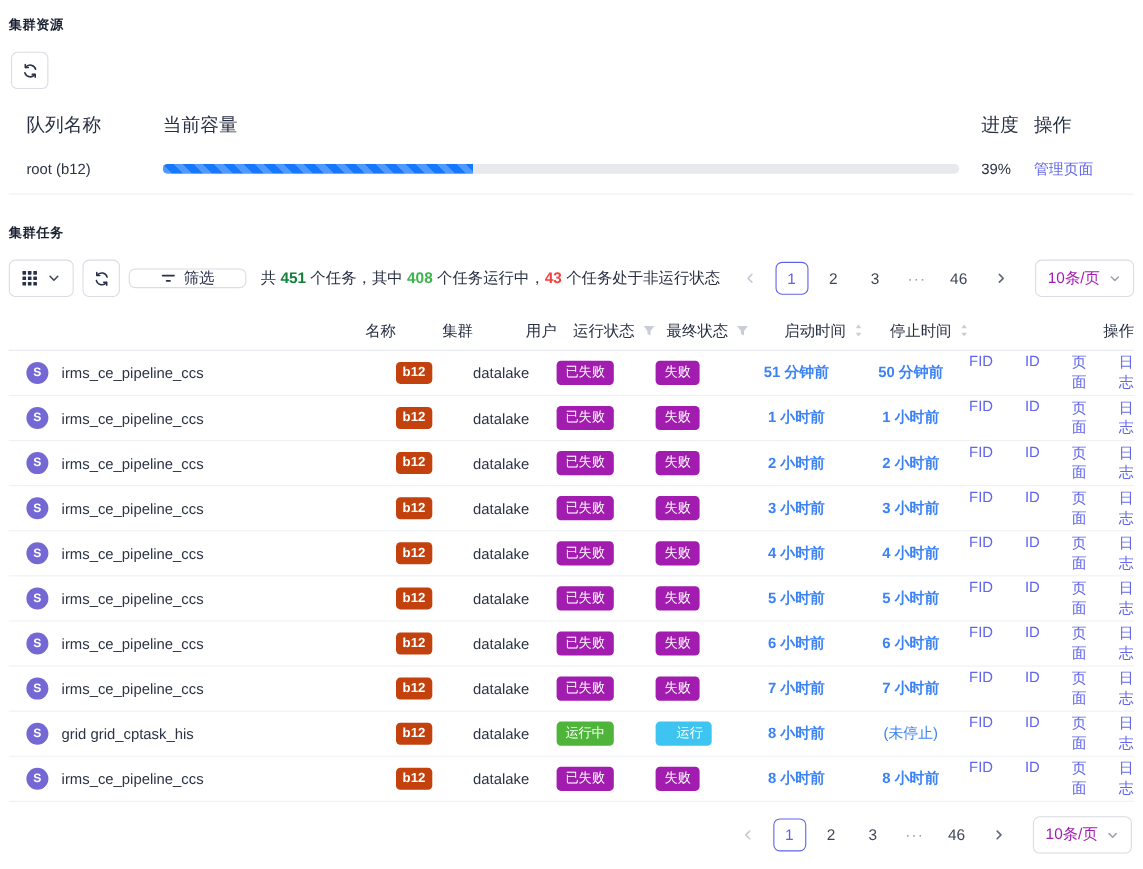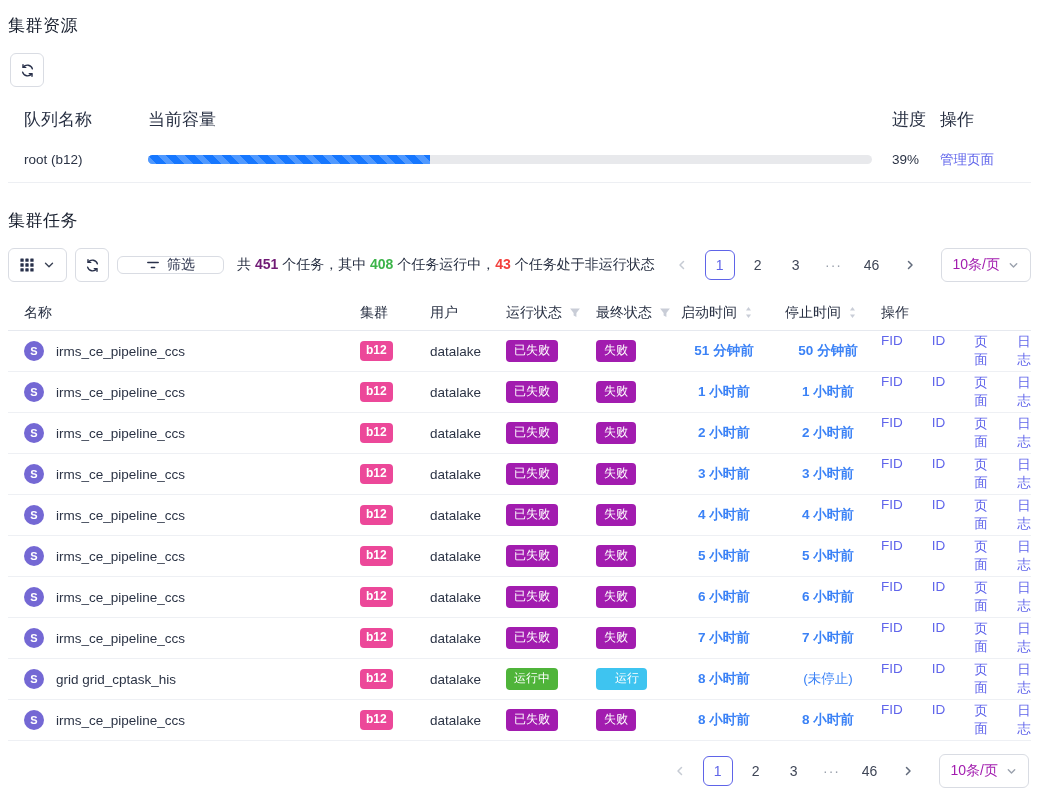--- a/index.html
+++ b/index.html
@@ -1,20 +1,20 @@
 <!DOCTYPE html>
 <html><head>
 <meta charset="utf-8">
 <style>
   * { box-sizing: border-box; margin: 0; padding: 0; }
   html,body { width:1039px; height:790px; background:#fff; overflow:hidden; }
   body { font-family:"Liberation Sans","DejaVu Sans",sans-serif; color:#2b3345; }
   .page { padding:14px 8px 0 8px; }
 
-  h2.sec-title { font-size:17px; font-weight:400; color:#19202f; letter-spacing:.5px; }
+  h2.sec-title { font-size:12px; font-weight:700; color:#19202f; letter-spacing:.5px; }
 
   button { background:#fff; border:1px solid #d9dce3; border-radius:6px; font:inherit; color:#28304a; cursor:pointer; }
   .icon-btn { width:34px; height:34px; display:inline-flex; align-items:center; justify-content:center; }
   .top-refresh { margin:16px 0 0 2px; }
 
   
   .q-table { margin-top:14px; }
   .q-head, .q-row { display:grid; grid-template-columns:124px 744px 48px 1fr; align-items:center; padding-left:16px; }
   .q-head { height:36px; font-size:17px; font-weight:500; color:#272f42; }
   .q-row { height:46px; font-size:13.5px; border-bottom:1px solid #edeff3; }
@@ -24,45 +24,45 @@
   a.link { color:#6065eb; text-decoration:none; cursor:pointer; }
 
   
   .tasks-title { margin-top:26px; }
   .toolbar { margin-top:16px; display:flex; align-items:center; }
   .grid-btn { height:34px; padding:0 11px; display:inline-flex; align-items:center; gap:9px; margin-right:8px; }
   .toolbar .icon-btn { margin-right:8px; }
   .filter-btn { height:18px; padding:0 28px; display:inline-flex; align-items:center; gap:7px; font-size:14px; }
   .summary { margin-left:13px; font-size:14px; color:#272f42; white-space:nowrap; }
   .summary b { font-weight:700; }
-  .n-blue { color:#701a75; } .n-green { color:#3cb44a; } .n-red { color:#f2403d; }
+  .n-blue { color:#15803d; } .n-green { color:#3cb44a; } .n-red { color:#f2403d; }
 
   
   .pager { display:flex; align-items:center; gap:8px; margin-left:auto; }
   .pg { min-width:30px; height:30px; border:none; background:transparent; font-size:14px; color:#3f4657;
         display:inline-flex; align-items:center; justify-content:center; border-radius:6px; }
   .pg.active { border:1px solid #5f64e8; color:#5f64e8; background:#fff; }
   .pg.prev { color:#c6cbd4; cursor:default; }
   .pg.next { color:#626b7c; }
   .pg.dots { color:#9aa1ad; letter-spacing:1px; }
   .size-select { height:34px; border:1px solid #d9dce3; border-radius:6px; padding:0 11px; display:inline-flex;
         align-items:center; gap:8px; font-size:14px; color:#a21caf; margin-left:8px; cursor:pointer; }
   .bottom-bar { display:flex; margin-top:13px; padding-right:2px; }
 
   
   .t-wrap { margin-top:13px; }
   .t-head, .t-row { display:grid; grid-template-columns:336px 70px 76px 90px 85px 104px 96px 1fr;
         align-items:center; padding-left:16px; }
   .t-head { height:36px; font-size:14px; font-weight:500; color:#272f42; border-bottom:1px solid #e6e9ef; }
-  .t-head .hcell { display:flex; align-items:center; gap:7px; }
+  .t-head .hcell { display:flex; align-items:center; gap:7px;justify-content:flex-end; }
   .t-row { height:41px; font-size:13.5px; border-bottom:1px solid #eef0f4; }
   .c-name { display:flex; align-items:center; gap:12px; }
   .avatar { width:20px; height:20px; border-radius:50%; background:#7468d4; color:#fff; font-size:11px; font-weight:700;
         display:inline-flex; align-items:center; justify-content:center; flex:0 0 20px; }
-  .tag { display:inline-block; background:#ec4899; color:#fff; font-size:12px; font-weight:700;
+  .tag { display:inline-block; background:#c2410c; color:#fff; font-size:12px; font-weight:700;
         padding:3px 6px; border-radius:4px; line-height:1.1; }
   .badge { display:inline-block; color:#fff; font-size:12px; padding:4px 8px; border-radius:4px; line-height:1.1; }
   .badge-failed { background:#a21caf; }
   .badge-running { background:#4fb43a; }
   .badge-run { background:#3ec4f0;padding-left:19px; }
   .time { font-weight:700; color:#3b82f6; width:86px; text-align:center; }
   .time.plain { font-weight:400; }
   .c-ops { display:flex; gap:29px; font-size:13.5px; }
   svg { display:block; }
 </style>

